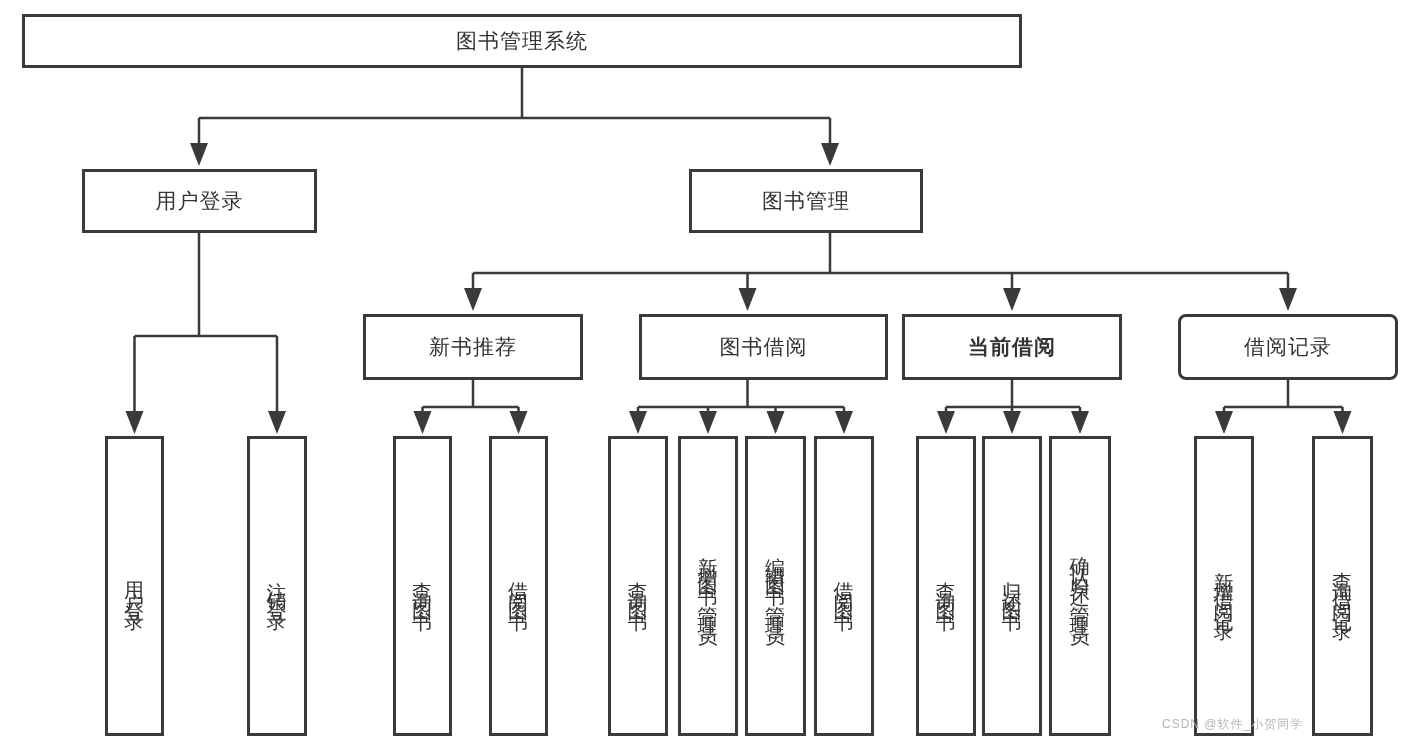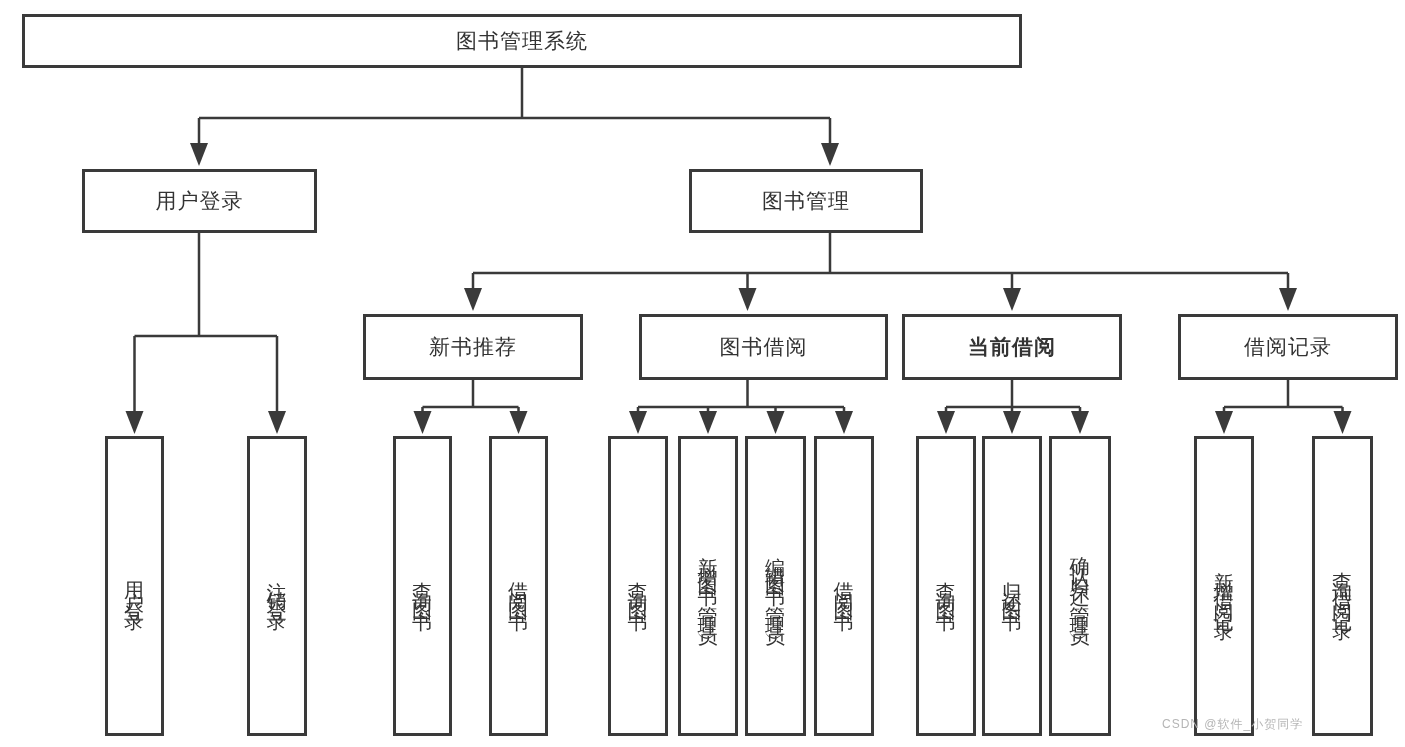--- a/index.html
+++ b/index.html
@@ -121,21 +121,21 @@
   </svg>
 
   <div class="hbox" style="left:22px; top:14px; width:1000px; height:54px;">图书管理系统</div>
 
   <div class="hbox" style="left:82px; top:169px; width:235px; height:64px;">用户登录</div>
   <div class="hbox" style="left:689px; top:169px; width:234px; height:64px;">图书管理</div>
 
   <div class="hbox" style="left:363px; top:314px; width:220px; height:66px;">新书推荐</div>
   <div class="hbox" style="left:639px; top:314px; width:249px; height:66px;">图书借阅</div>
   <div class="hbox" style="left:902px; top:314px; width:220px; height:66px;font-weight:bold;">当前借阅</div>
-  <div class="hbox" style="left:1178px; top:314px; width:220px; height:66px;">借阅记录</div>
+  <div class="hbox" style="left:1178px; top:314px; width:220px; height:66px;border-radius:8px;">借阅记录</div>
 
   <div class="vbox" style="left:105px; top:436px; width:59px; height:300px;">
     <span>用户登录</span>
   </div>
   <div class="vbox" style="left:247px; top:436px; width:60px; height:300px;">
     <span>注销登录</span>
   </div>
 
   <div class="vbox" style="left:393px; top:436px; width:59px; height:300px;">
     <span>查询图书</span>

